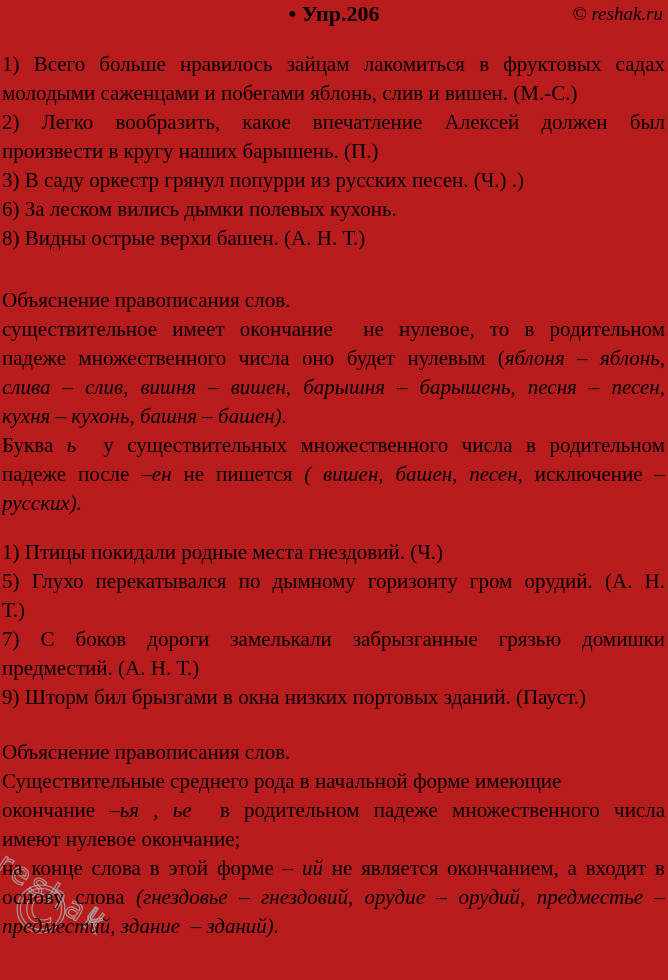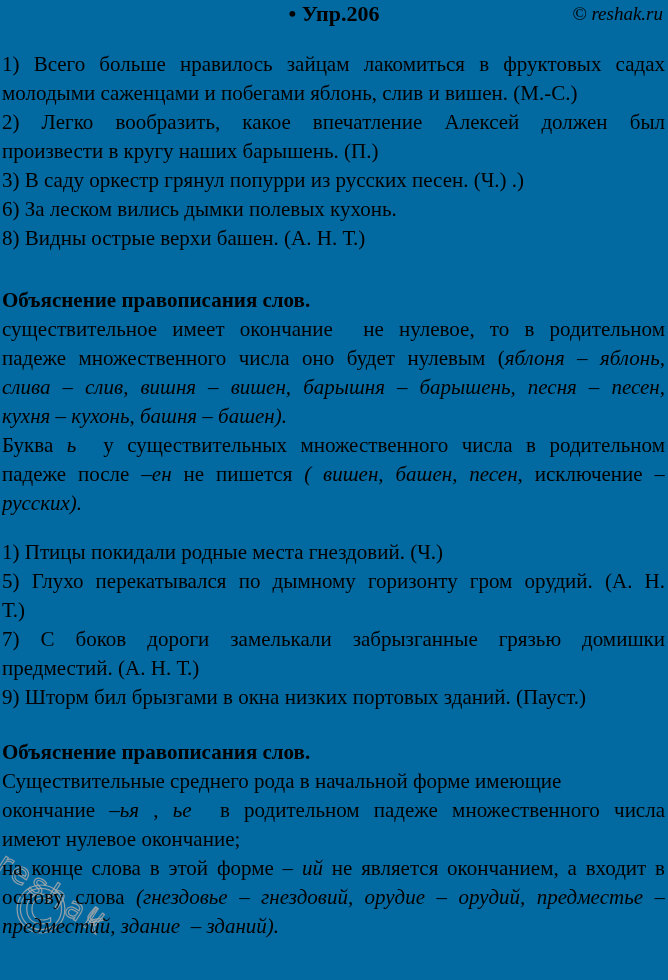--- a/index.html
+++ b/index.html
@@ -4,21 +4,21 @@
 <style>
   html, body {
     margin: 0;
     padding: 0;
     background: #ffffff;
   }
   #page {
     position: relative;
     width: 668px;
     height: 980px;
-    background: #0369a1;
+    background: #b91c1c;
     overflow: hidden;
     font-family: "Liberation Serif", serif;
     color: #000000;
   }
   .header-title {
     position: absolute;
     top: 1px;
     left: 0;
     width: 100%;
     text-align: center;
@@ -47,21 +47,21 @@
     height: 29px;
     overflow: hidden;
     text-align: justify;
     text-align-last: left;
   }
   .para .line.j {
     text-align-last: justify;
   }
   .it { font-style: italic; }
   .heading {
-    font-weight: bold;
+    font-weight: normal;
     font-size: 21px;
     line-height: 29px;
   }
   
   #content > :nth-child(2) { margin-top: 33px; }  
   #content > :nth-child(4) { margin-top: 20px; }  
   #content > :nth-child(5) { margin-top: 26px; }  
 
   
   .wm {

